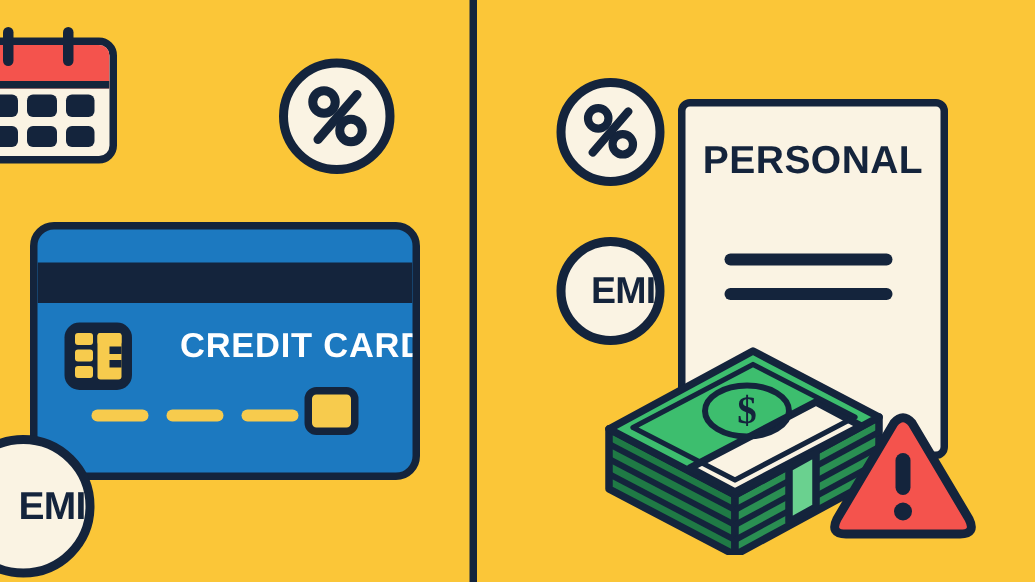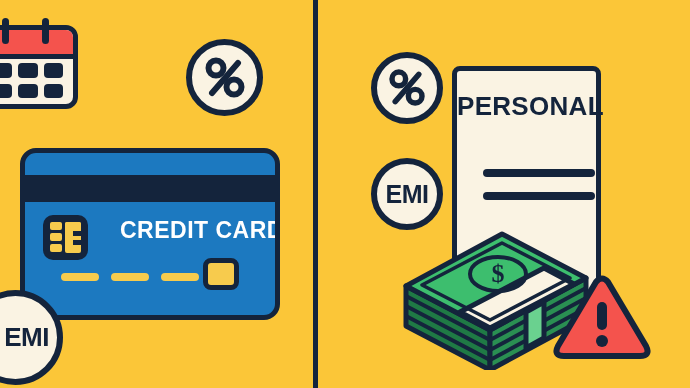--- a/index.html
+++ b/index.html
@@ -22,21 +22,21 @@
   .badge{
     border-radius:50%;
     background:#FAF3E3;
     border:6px solid #14243C;
     box-sizing:border-box;
     display:flex;align-items:center;justify-content:center;
     color:#14243C;
     font-weight:bold;
     letter-spacing:-0.5px;
   }
-  .badge.emi{font-size:25px;}
+  .badge.emi{font-size:25px;justify-content:flex-end;}
   .badge.emi-left{font-size:26px;}
 
   
   .pct svg{display:block;}
 
   
   #calendar{
     left:-22px;top:25px;width:100px;height:84px;
     border:5px solid #14243C;
     border-radius:12px;
@@ -88,21 +88,21 @@
     background:#F7CB4D;border-radius:4px;
   }
   #card-square{
     position:absolute;left:178px;top:105px;width:36px;height:32px;
     border:5px solid #14243C;border-radius:8px;background:#F7CB4D;
     box-sizing:border-box;
   }
 
   
   #doc{
-    left:452px;top:66px;width:149px;height:240px;
+    left:452px;top:66px;width:180px;height:240px;
     background:#FAF3E3;
     border:5px solid #14243C;
     border-radius:8px;
     box-sizing:border-box;
   }
   #doc-title{
     position:absolute;left:0;right:0;top:22px;
     text-align:center;color:#14243C;
     font-size:26px;font-weight:bold;line-height:1.05;
     letter-spacing:0.3px;

